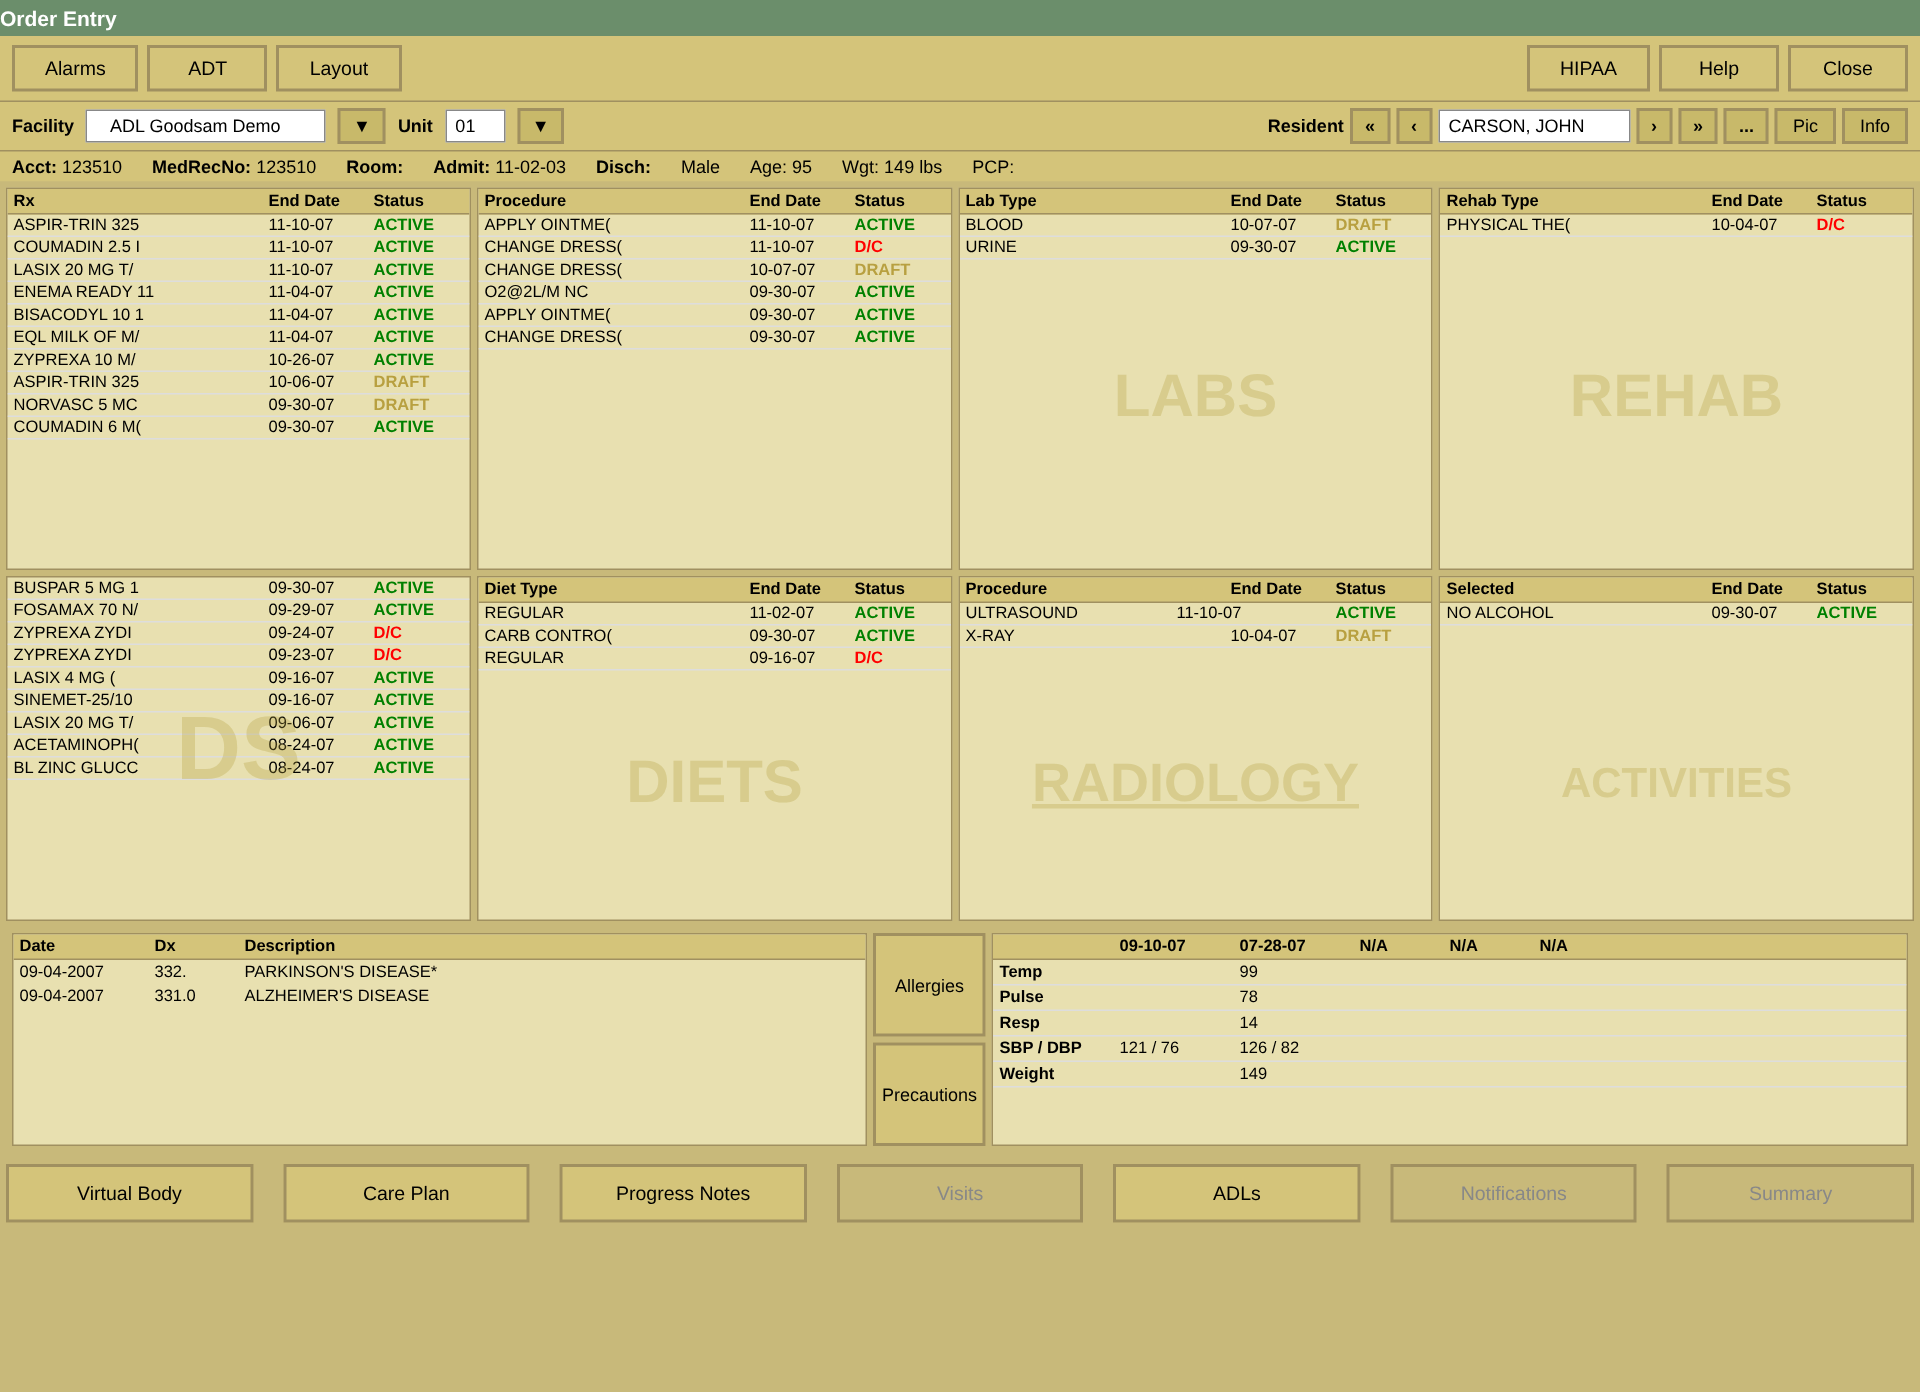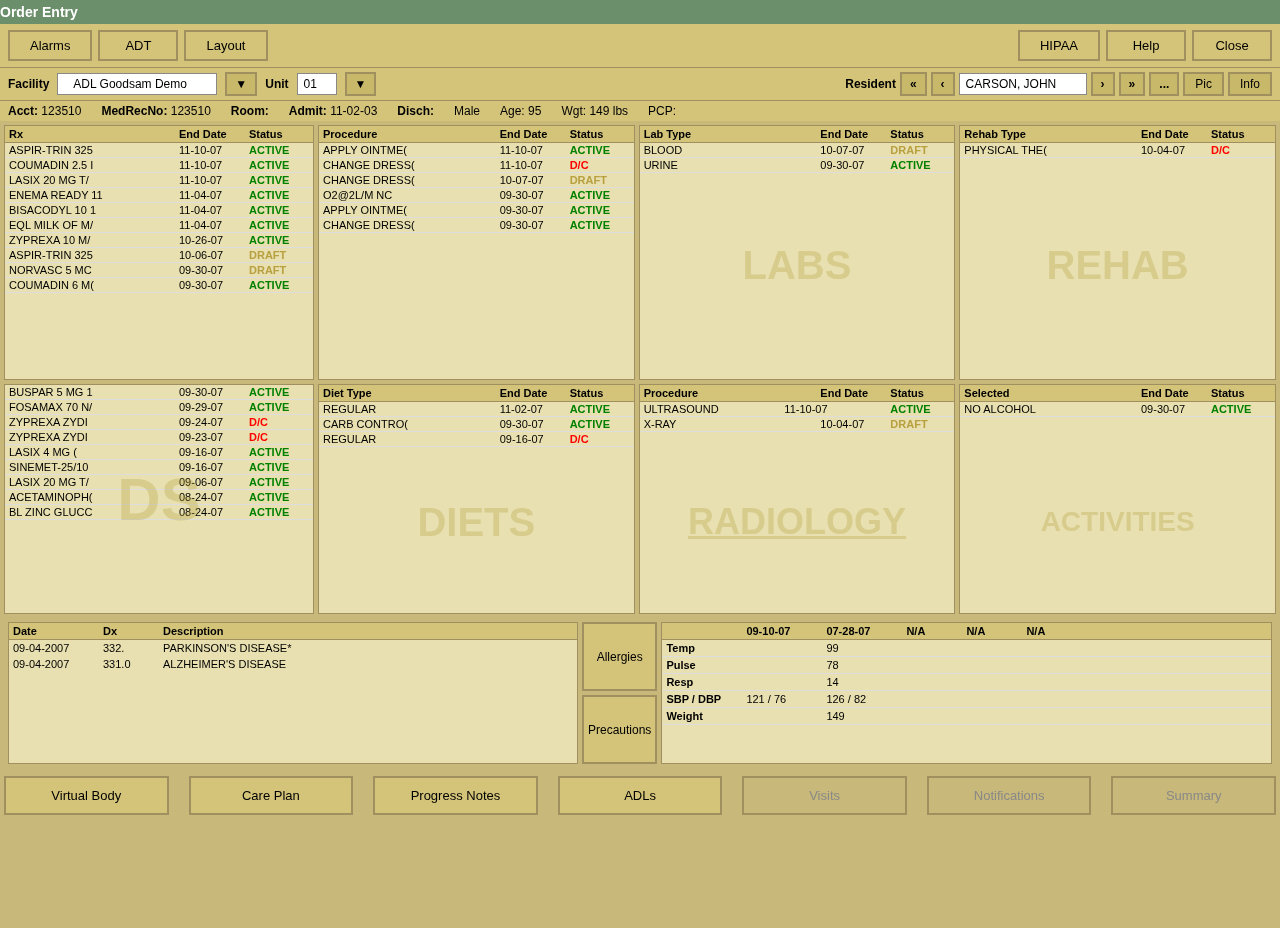--- a/index.html
+++ b/index.html
@@ -613,17 +613,17 @@
           </div>
         </div>
     </div>
   </div>
 </div>
 
 <div class="footer-bar">
   <button class="footer-btn">Virtual Body</button>
   <button class="footer-btn">Care Plan</button>
   <button class="footer-btn">Progress Notes</button>
+  <button class="footer-btn disabled">Visits</button>
   <button class="footer-btn">ADLs</button>
-  <button class="footer-btn disabled">Visits</button>
   <button class="footer-btn disabled">Notifications</button>
   <button class="footer-btn disabled">Summary</button>
 </div>
 
 </body></html>

